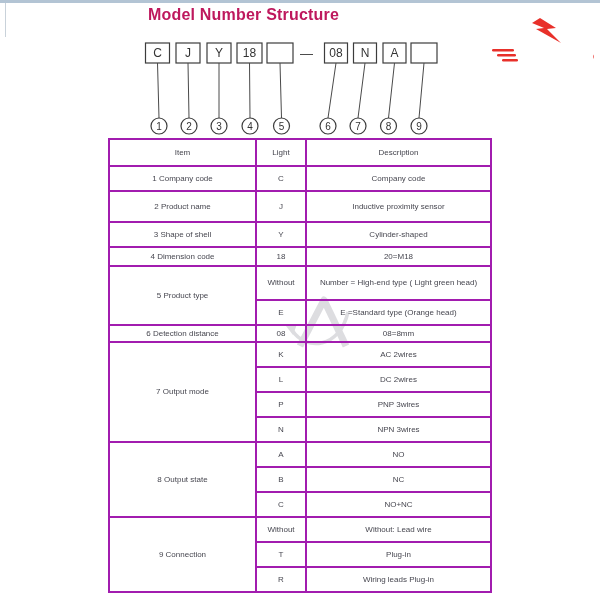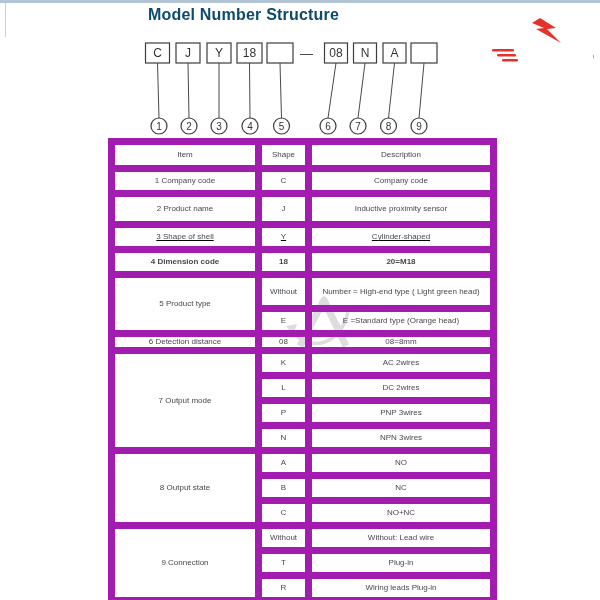--- a/index.html
+++ b/index.html
@@ -4,31 +4,31 @@
 <style>
   html,body{margin:0;padding:0;}
   body{
     width:600px;height:600px;position:relative;background:#ffffff;
     overflow:hidden;font-family:"Liberation Sans", sans-serif;
   }
   .top-strip{position:absolute;top:0;left:0;width:600px;height:3px;background:#b3c4d4;}
   .left-edge{position:absolute;top:3px;left:5px;width:1px;height:34px;background:#c9d2da;}
   .page-title{
     position:absolute;left:148px;top:6px;margin:0;
-    font-size:16px;font-weight:600;color:#0c4a6e;letter-spacing:.2px;
+    font-size:16px;font-weight:600;color:#be185d;letter-spacing:.2px;
   }
   .brand-logo{position:absolute;left:466px;top:16px;width:128px;height:58px;}
   .model-diagram{position:absolute;left:0;top:38px;width:600px;height:102px;}
   .watermark{position:absolute;left:286px;top:290px;width:72px;height:68px;opacity:.45;}
   table.struct-table{
     position:absolute;left:108px;top:138px;width:382px;
     border-collapse:collapse;table-layout:fixed;
   }
   .struct-table td{
-    border:7px solid #a21caf;font-size:8px;color:#474750;
+    border:2px solid #a21caf;font-size:8px;color:#474750;
     text-align:center;vertical-align:middle;padding:0 2px;line-height:1.15;
   }
   .struct-table td.hdr{font-size:8px;color:#45454e;}
   
   .model-diagram text{font-family:"Liberation Sans", sans-serif;fill:#333;}
   .brand-text{font-family:"DejaVu Sans", sans-serif;font-weight:bold;}
 </style>
 </head>
 <body>
 
@@ -104,39 +104,39 @@
 
 <table class="struct-table">
   <colgroup>
       <col style="width:147px">
       <col style="width:50px">
       <col style="width:185px">
     </colgroup>
   <tbody id="table-body">
       <tr style="height: 27px;">
         <td class="hdr">Item</td>
-        <td class="hdr">Shape</td>
+        <td class="hdr">Light</td>
         <td class="hdr">Description</td>
       </tr>
       <tr style="height: 25px; margin-top: 15px;">
         <td rowspan="1">1 Company code</td>
         <td>C</td>
         <td>Company code</td>
       </tr>
       <tr style="height: 31px;">
         <td rowspan="1">2 Product name</td>
         <td>J</td>
         <td>Inductive proximity sensor</td>
       </tr>
-      <tr style="height: 25px; text-decoration: underline;">
+      <tr style="height: 25px;">
         <td rowspan="1">3 Shape of shell</td>
         <td>Y</td>
         <td>Cylinder-shaped</td>
       </tr>
-      <tr style="height: 25px; font-weight: bold;">
+      <tr style="height: 19px;">
         <td rowspan="1">4 Dimension code</td>
         <td>18</td>
         <td>20=M18</td>
       </tr>
       <tr style="height: 34px;">
         <td rowspan="2">5 Product type</td>
         <td>Without</td>
         <td>Number = High-end type ( Light green head)</td>
       </tr>
       <tr style="height: 25px;">

